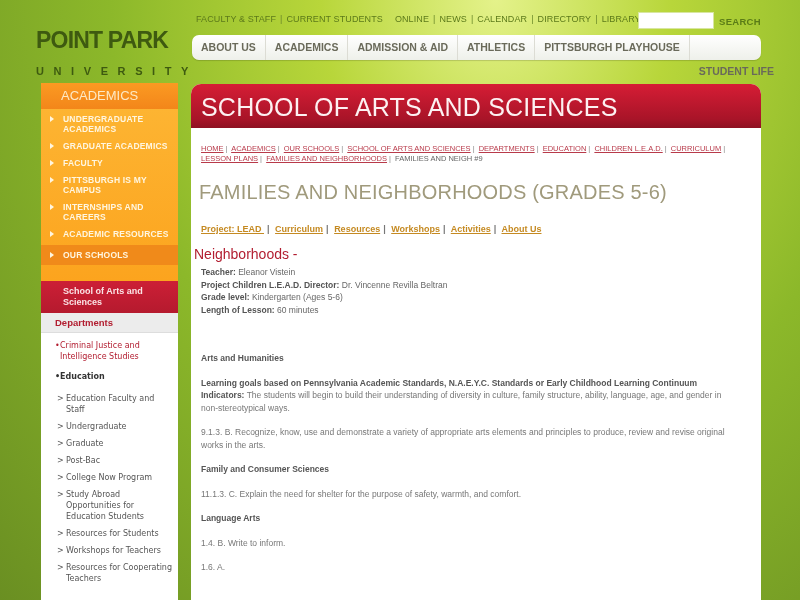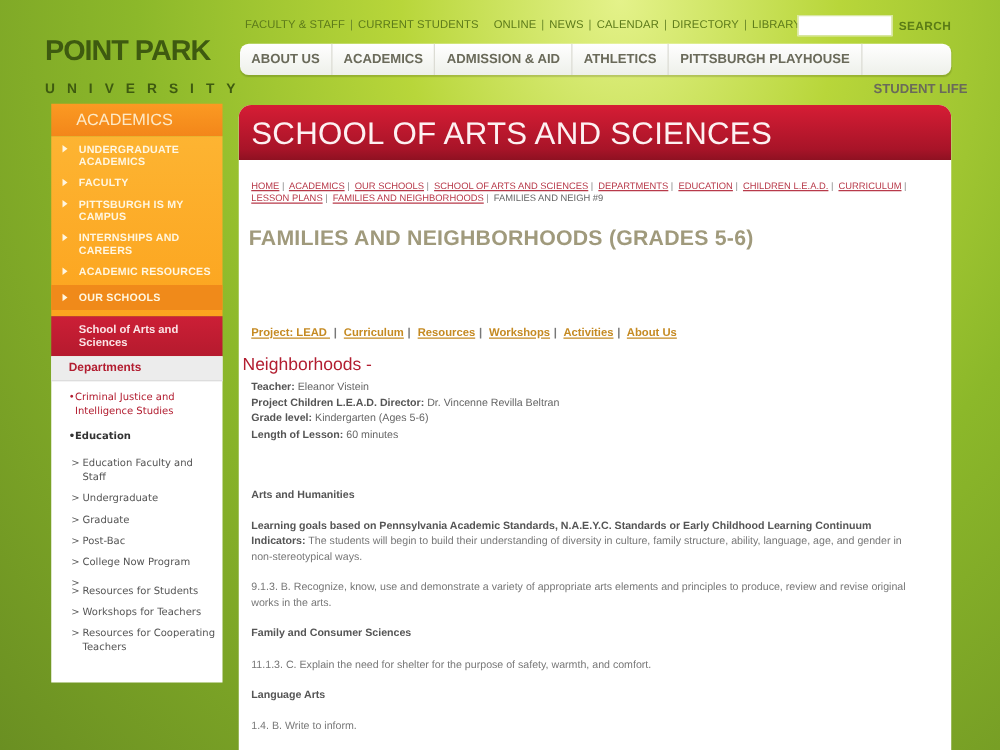--- a/index.html
+++ b/index.html
@@ -37,21 +37,21 @@
     font-size: 10.5px; font-weight: bold; color: #6a6a5a;
     padding: 0 9px; height: 25px; line-height: 25px;
     border-right: 1px solid #dcdcd4; white-space: nowrap;
   }
   .main-nav .item:last-child { border-right: none; margin-top: 48px; }
   .sidebar { position: absolute; top: 83px; left: 41px; width: 137px; }
   .sb-head {
     height: 26px; background: linear-gradient(#fb9a22, #f3861a);
     color: #fde9c6; font-size: 13px; padding-left: 20px; line-height: 26px;
   }
-  .sb-orange { background: linear-gradient(#fdb432, #fca41e); padding: 2px 0 5px 0; }
+  .sb-orange { background: linear-gradient(#fdb432, #fca41e); padding: 2px 0 16px 0; }
   .sb-item {
     position: relative; font-size: 8.5px; font-weight: bold; color: #fff6e0;
     padding: 3px 6px 4px 22px; line-height: 10px; letter-spacing: 0.2px;
   }
   .sb-item .arrow {
     position: absolute; left: 9px; top: 5px; width: 0; height: 0;
     border-top: 3px solid transparent; border-bottom: 3px solid transparent;
     border-left: 4px solid #fff6e0;
   }
   .sb-item.our { background: #f08a1a; margin-top: 2px; padding: 5px 6px 5px 22px; }
@@ -74,22 +74,22 @@
   .sb-sub .gt { position: absolute; left: 16px; top: 3px; }
   .sb-sub.first { margin-top: 6px; }
   .content { position: absolute; top: 84px; left: 191px; width: 570px; height: 516px; background: #fff; border-radius: 10px 10px 0 0; overflow: hidden; }
   .banner {
     height: 44px; background: linear-gradient(#d61d35, #a81428 80%, #8e1122);
     color: #fdf1f2; font-size: 25px; padding-left: 10px; line-height: 46px; letter-spacing: 0.2px;
   }
   .crumbs { padding: 16px 8px 0 10px; font-size: 7.5px; color: #666; line-height: 10px; }
   .crumbs a { color: #b83a4a; text-decoration: underline; }
   .crumbs .sep { color: #888; margin: 0 2px; }
-  .page-title { margin: 17px 10px 0 8px; font-size: 17px; font-weight: bold; color: #a09a7c; letter-spacing: 0.2px; }
-  .sub-nav { margin: 60px 0 0 10px; font-size: 9px; font-weight: bold; color: #777; }
+  .page-title { margin: 17px 10px 0 8px; font-size: 20px; font-weight: normal; color: #a09a7c; letter-spacing: 0.2px; }
+  .sub-nav { margin: 20px 0 0 10px; font-size: 9px; font-weight: bold; color: #777; }
   .sub-nav a { color: #c58a22; text-decoration: underline; }
   .sub-nav .sep { margin: 0 3px; }
   .lesson-title { margin: 12px 0 0 3px; font-size: 14px; color: #b21d30; }
   .meta { margin: 4px 0 0 10px; font-size: 8.5px; color: #666; line-height: 12.5px; }
   .meta b { color: #555; }
   .body-text { margin: 36px 0 0 10px; width: 535px; font-size: 8.5px; color: #777; line-height: 12.5px; }
   .body-text b { color: #555; }
   .body-text p { margin-bottom: 12px; }
 </style>
 </head>
@@ -126,37 +126,38 @@
   <div class="item">ADMISSION &amp; AID</div>
   <div class="item">ATHLETICS</div>
   <div class="item">PITTSBURGH PLAYHOUSE</div>
   <div class="item">STUDENT LIFE</div>
 </div>
 
 <div class="sidebar">
   <div class="sb-head">ACADEMICS</div>
   <div class="sb-orange">
     <div class="sb-item"><span class="arrow"></span><span>UNDERGRADUATE ACADEMICS</span></div>
+    <div class="sb-item"><span class="arrow"></span><span>GRADUATE ACADEMICS</span></div>
     <div class="sb-item"><span class="arrow"></span><span>FACULTY</span></div>
     <div class="sb-item"><span class="arrow"></span><span>PITTSBURGH IS MY CAMPUS</span></div>
     <div class="sb-item"><span class="arrow"></span><span>INTERNSHIPS AND CAREERS</span></div>
     <div class="sb-item"><span class="arrow"></span><span>ACADEMIC RESOURCES</span></div>
     <div class="sb-item our"><span class="arrow"></span><span>OUR SCHOOLS</span></div>
   </div>
   <div class="sb-red">School of Arts and Sciences</div>
   <div class="sb-white">
     <div class="sb-dept-head">Departments</div>
     <div class="sb-dept red"><span class="bullet">•</span><span>Criminal Justice and Intelligence Studies</span></div>
     <div class="sb-dept black"><span class="bullet">•</span><span>Education</span></div>
     <div class="sb-sub first"><span class="gt">&gt;</span><span>Education Faculty and Staff</span></div>
     <div class="sb-sub"><span class="gt">&gt;</span><span>Undergraduate</span></div>
     <div class="sb-sub"><span class="gt">&gt;</span><span>Graduate</span></div>
     <div class="sb-sub"><span class="gt">&gt;</span><span>Post-Bac</span></div>
     <div class="sb-sub"><span class="gt">&gt;</span><span>College Now Program</span></div>
-    <div class="sb-sub"><span class="gt">&gt;</span></div>
+    <div class="sb-sub"><span class="gt">&gt;</span><span>Study Abroad Opportunities for Education Students</span></div>
     <div class="sb-sub"><span class="gt">&gt;</span><span>Resources for Students</span></div>
     <div class="sb-sub"><span class="gt">&gt;</span><span>Workshops for Teachers</span></div>
     <div class="sb-sub"><span class="gt">&gt;</span><span>Resources for Cooperating Teachers</span></div>
   </div>
 </div>
 
 <div class="content">
   <div class="banner">SCHOOL OF ARTS AND SCIENCES</div>
 
   <div class="crumbs">

